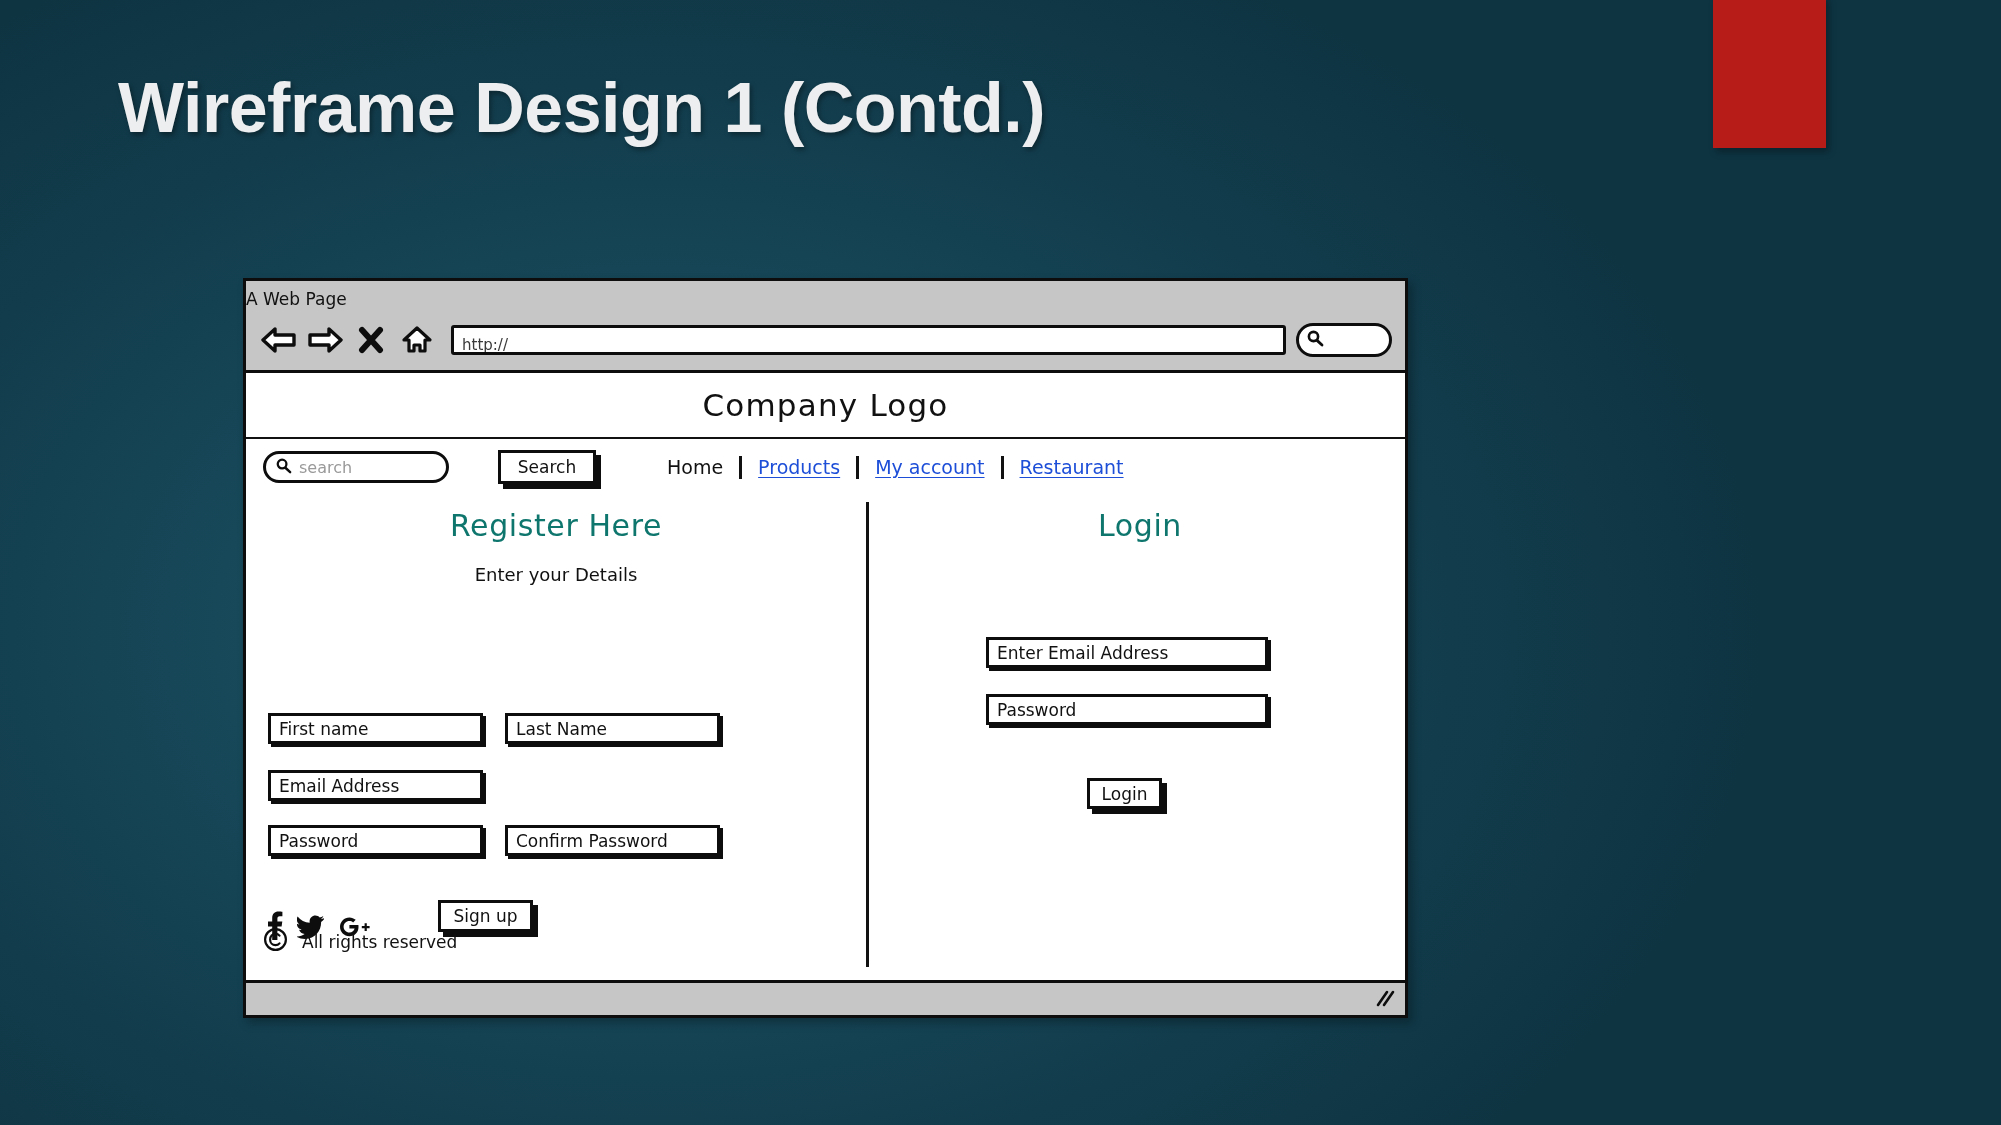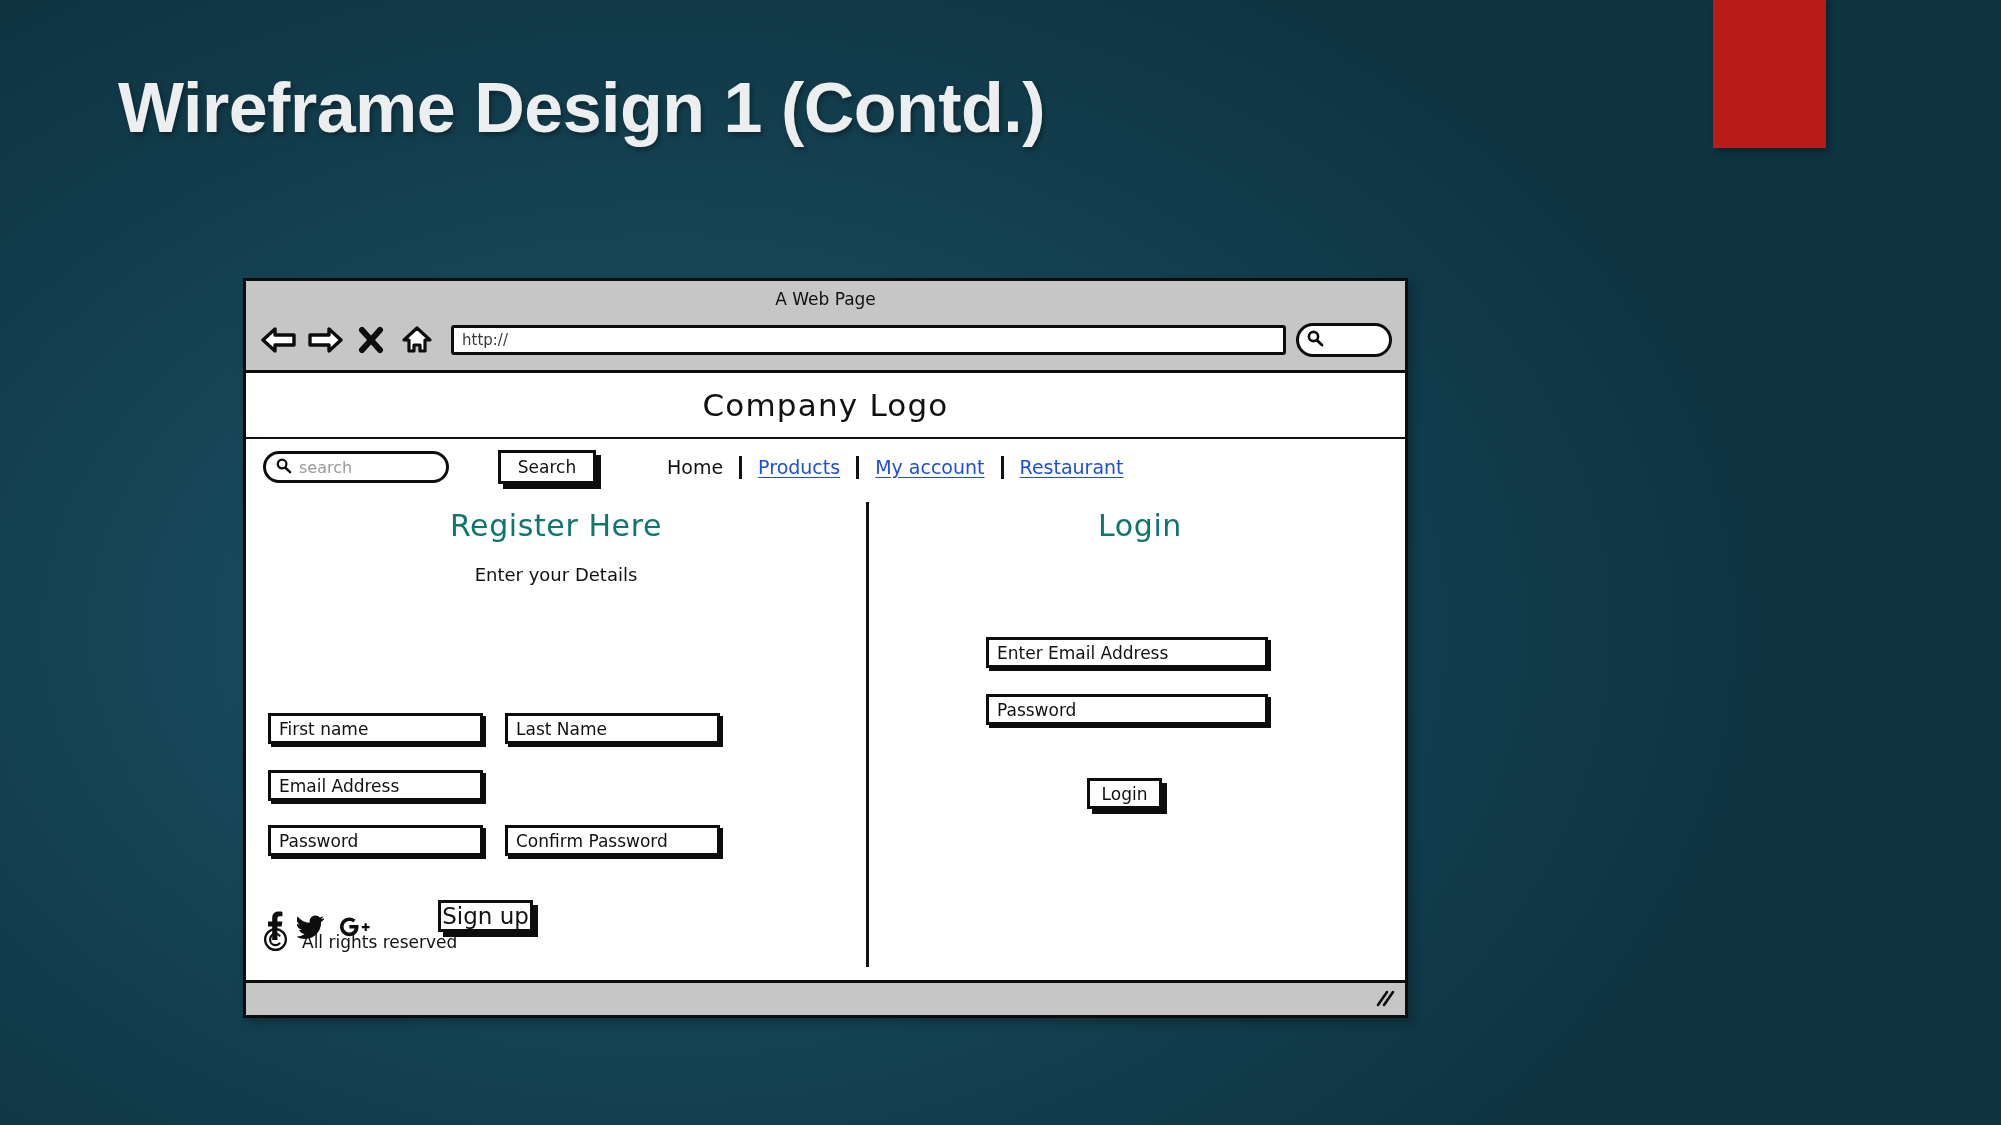--- a/index.html
+++ b/index.html
@@ -65,21 +65,21 @@
   #browser-chrome {
     position: relative;
     height: 92px;
     background: #c6c6c6;
     border-bottom: 3px solid #0d0d0d;
   }
   #window-title {
     position: absolute;
     top: 8px;
     left: 0; right: 0;
-    text-align: center;
+    text-align: left;
     font-size: 17px;
     color: #111;
   }
   #chrome-toolbar {
     position: absolute;
     top: 35px;
     left: 0; right: 0;
     height: 48px;
     display: flex;
     align-items: center;
@@ -96,21 +96,20 @@
   }
   .nav-icon svg { display: block; }
   #url-bar {
     flex: 1;
     height: 30px;
     margin: 0 10px 0 8px;
     background: #fff;
     border: 3px solid #0d0d0d;
     border-radius: 3px;
     display: flex;
-    align-items: center;
     padding: 8px 8px;
     font-size: 15px;
     color: #3a3a3a;
     overflow: hidden;
   }
   #chrome-search-pill {
     width: 96px;
     height: 34px;
     background: #fff;
     border: 3px solid #0d0d0d;
@@ -273,21 +272,21 @@
     position: absolute;
     left: 192px;
     top: 405px;
     width: 95px;
     height: 32px;
     border: 3px solid #0d0d0d;
     background: #fff;
     display: flex;
     align-items: center;
     justify-content: center;
-    font-size: 23px;
+    font-size: 17px;
     color: #111;
     box-shadow: 5px 5px 0 #0d0d0d;
     cursor: pointer;
   }
 
   #footer-social {
     position: absolute;
     left: 18px;
     top: 415px;
     display: flex;

